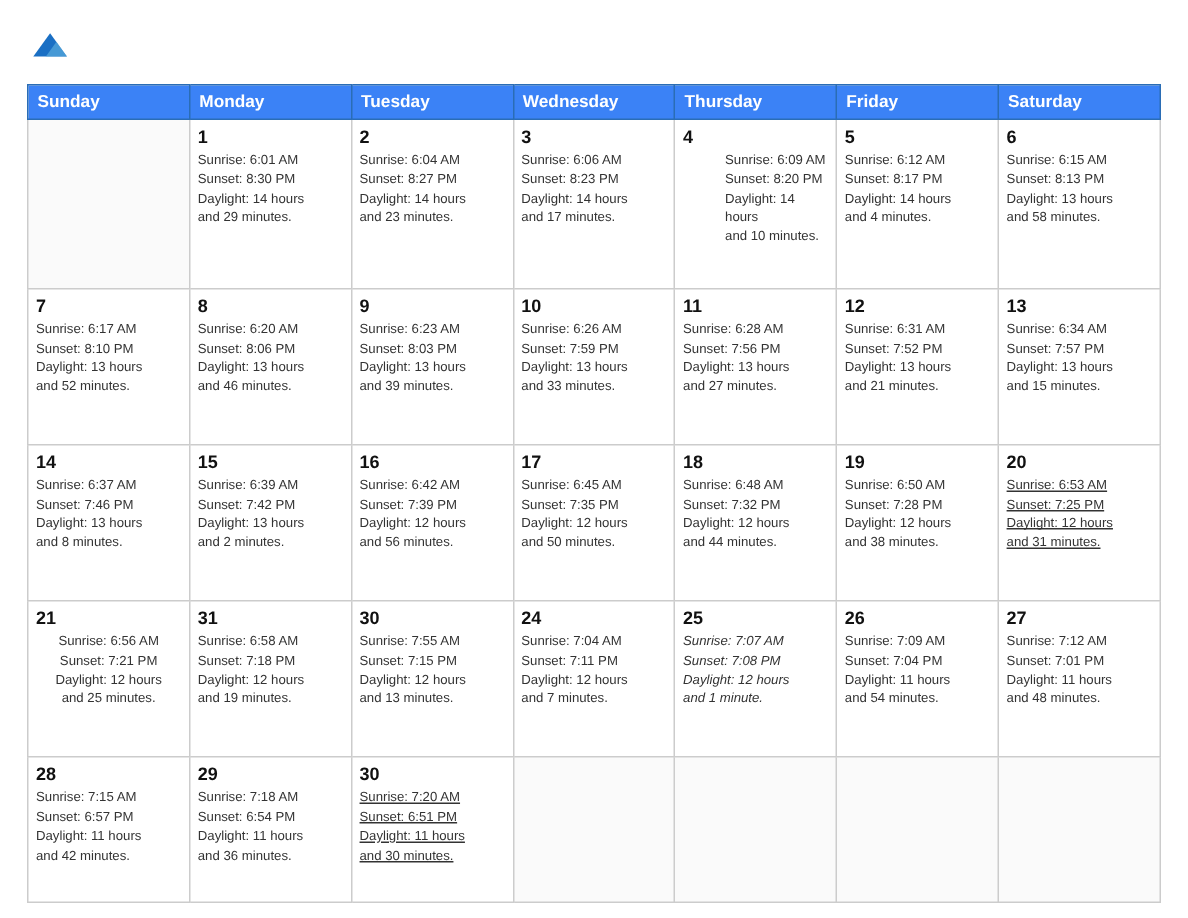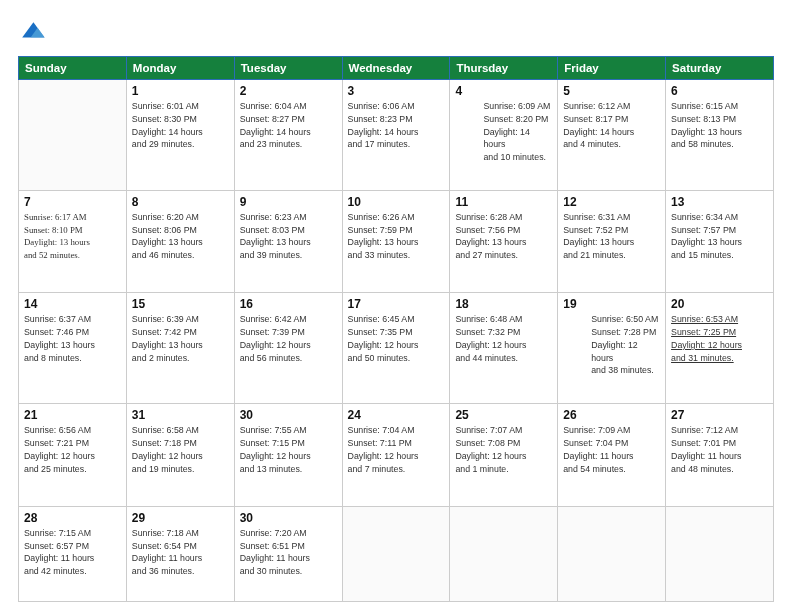--- a/index.html
+++ b/index.html
@@ -53,21 +53,21 @@
       font-size: 14px;
       color: #444;
     }
     .calendar {
       flex: 1;
       border-collapse: collapse;
       width: 100%;
       table-layout: fixed;
     }
     .calendar th {
-      background-color: #15803d;
+      background-color: #3b82f6;
       color: #fff;
       font-size: 11.5px;
       font-weight: bold;
       text-align: left;
       padding: 5px 6px;
       border: 1px solid #2a6db5;
     }
     .calendar td {
       vertical-align: top;
       border: 1px solid #ccc;
@@ -170,21 +170,21 @@
             <span class="day-num">6</span>
             <div class="cell-info" style="white-space: pre-line;">Sunrise: 6:15 AM
 Sunset: 8:13 PM
 Daylight: 13 hours
 and 58 minutes.</div>
           </td>
         </tr>
         <tr>
           <td>
             <span class="day-num">7</span>
-            <div class="cell-info" style="white-space: pre-line; font-family: Liberation Serif, serif;">Sunrise: 6:17 AM
+            <div class="cell-info" style="white-space: pre-line;">Sunrise: 6:17 AM
 Sunset: 8:10 PM
 Daylight: 13 hours
 and 52 minutes.</div>
           </td>
           <td>
             <span class="day-num">8</span>
             <div class="cell-info" style="white-space: pre-line;">Sunrise: 6:20 AM
 Sunset: 8:06 PM
 Daylight: 13 hours
 and 46 minutes.</div>
@@ -256,37 +256,37 @@
           </td>
           <td>
             <span class="day-num">18</span>
             <div class="cell-info" style="white-space: pre-line;">Sunrise: 6:48 AM
 Sunset: 7:32 PM
 Daylight: 12 hours
 and 44 minutes.</div>
           </td>
           <td>
             <span class="day-num">19</span>
-            <div class="cell-info" style="white-space: pre-line; margin-left: 28px;">Sunrise: 6:50 AM
+            <div class="cell-info" style="white-space: pre-line;">Sunrise: 6:50 AM
 Sunset: 7:28 PM
 Daylight: 12 hours
 and 38 minutes.</div>
           </td>
           <td>
             <span class="day-num">20</span>
             <div class="cell-info" style="white-space: pre-line; text-decoration: underline;">Sunrise: 6:53 AM
 Sunset: 7:25 PM
 Daylight: 12 hours
 and 31 minutes.</div>
           </td>
         </tr>
         <tr>
           <td>
             <span class="day-num">21</span>
-            <div class="cell-info" style="white-space: pre-line;">Sunrise: 6:56 AM
+            <div class="cell-info" style="white-space: pre-line; text-align: center;">Sunrise: 6:56 AM
 Sunset: 7:21 PM
 Daylight: 12 hours
 and 25 minutes.</div>
           </td>
           <td>
             <span class="day-num">31</span>
             <div class="cell-info" style="white-space: pre-line;">Sunrise: 6:58 AM
 Sunset: 7:18 PM
 Daylight: 12 hours
 and 19 minutes.</div>
@@ -300,21 +300,21 @@
           </td>
           <td>
             <span class="day-num">24</span>
             <div class="cell-info" style="white-space: pre-line;">Sunrise: 7:04 AM
 Sunset: 7:11 PM
 Daylight: 12 hours
 and 7 minutes.</div>
           </td>
           <td>
             <span class="day-num">25</span>
-            <div class="cell-info" style="white-space: pre-line;">Sunrise: 7:07 AM
+            <div class="cell-info" style="white-space: pre-line; font-style: italic;">Sunrise: 7:07 AM
 Sunset: 7:08 PM
 Daylight: 12 hours
 and 1 minute.</div>
           </td>
           <td>
             <span class="day-num">26</span>
             <div class="cell-info" style="white-space: pre-line;">Sunrise: 7:09 AM
 Sunset: 7:04 PM
 Daylight: 11 hours
 and 54 minutes.</div>
@@ -337,21 +337,21 @@
           </td>
           <td>
             <span class="day-num">29</span>
             <div class="cell-info" style="white-space: pre-line;">Sunrise: 7:18 AM
 Sunset: 6:54 PM
 Daylight: 11 hours
 and 36 minutes.</div>
           </td>
           <td>
             <span class="day-num">30</span>
-            <div class="cell-info" style="white-space: pre-line;">Sunrise: 7:20 AM
+            <div class="cell-info" style="white-space: pre-line; text-decoration: underline;">Sunrise: 7:20 AM
 Sunset: 6:51 PM
 Daylight: 11 hours
 and 30 minutes.</div>
           </td>
           <td class="empty-cell"></td>
           <td class="empty-cell"></td>
           <td class="empty-cell"></td>
           <td class="empty-cell"></td>
         </tr>
       </tbody>

